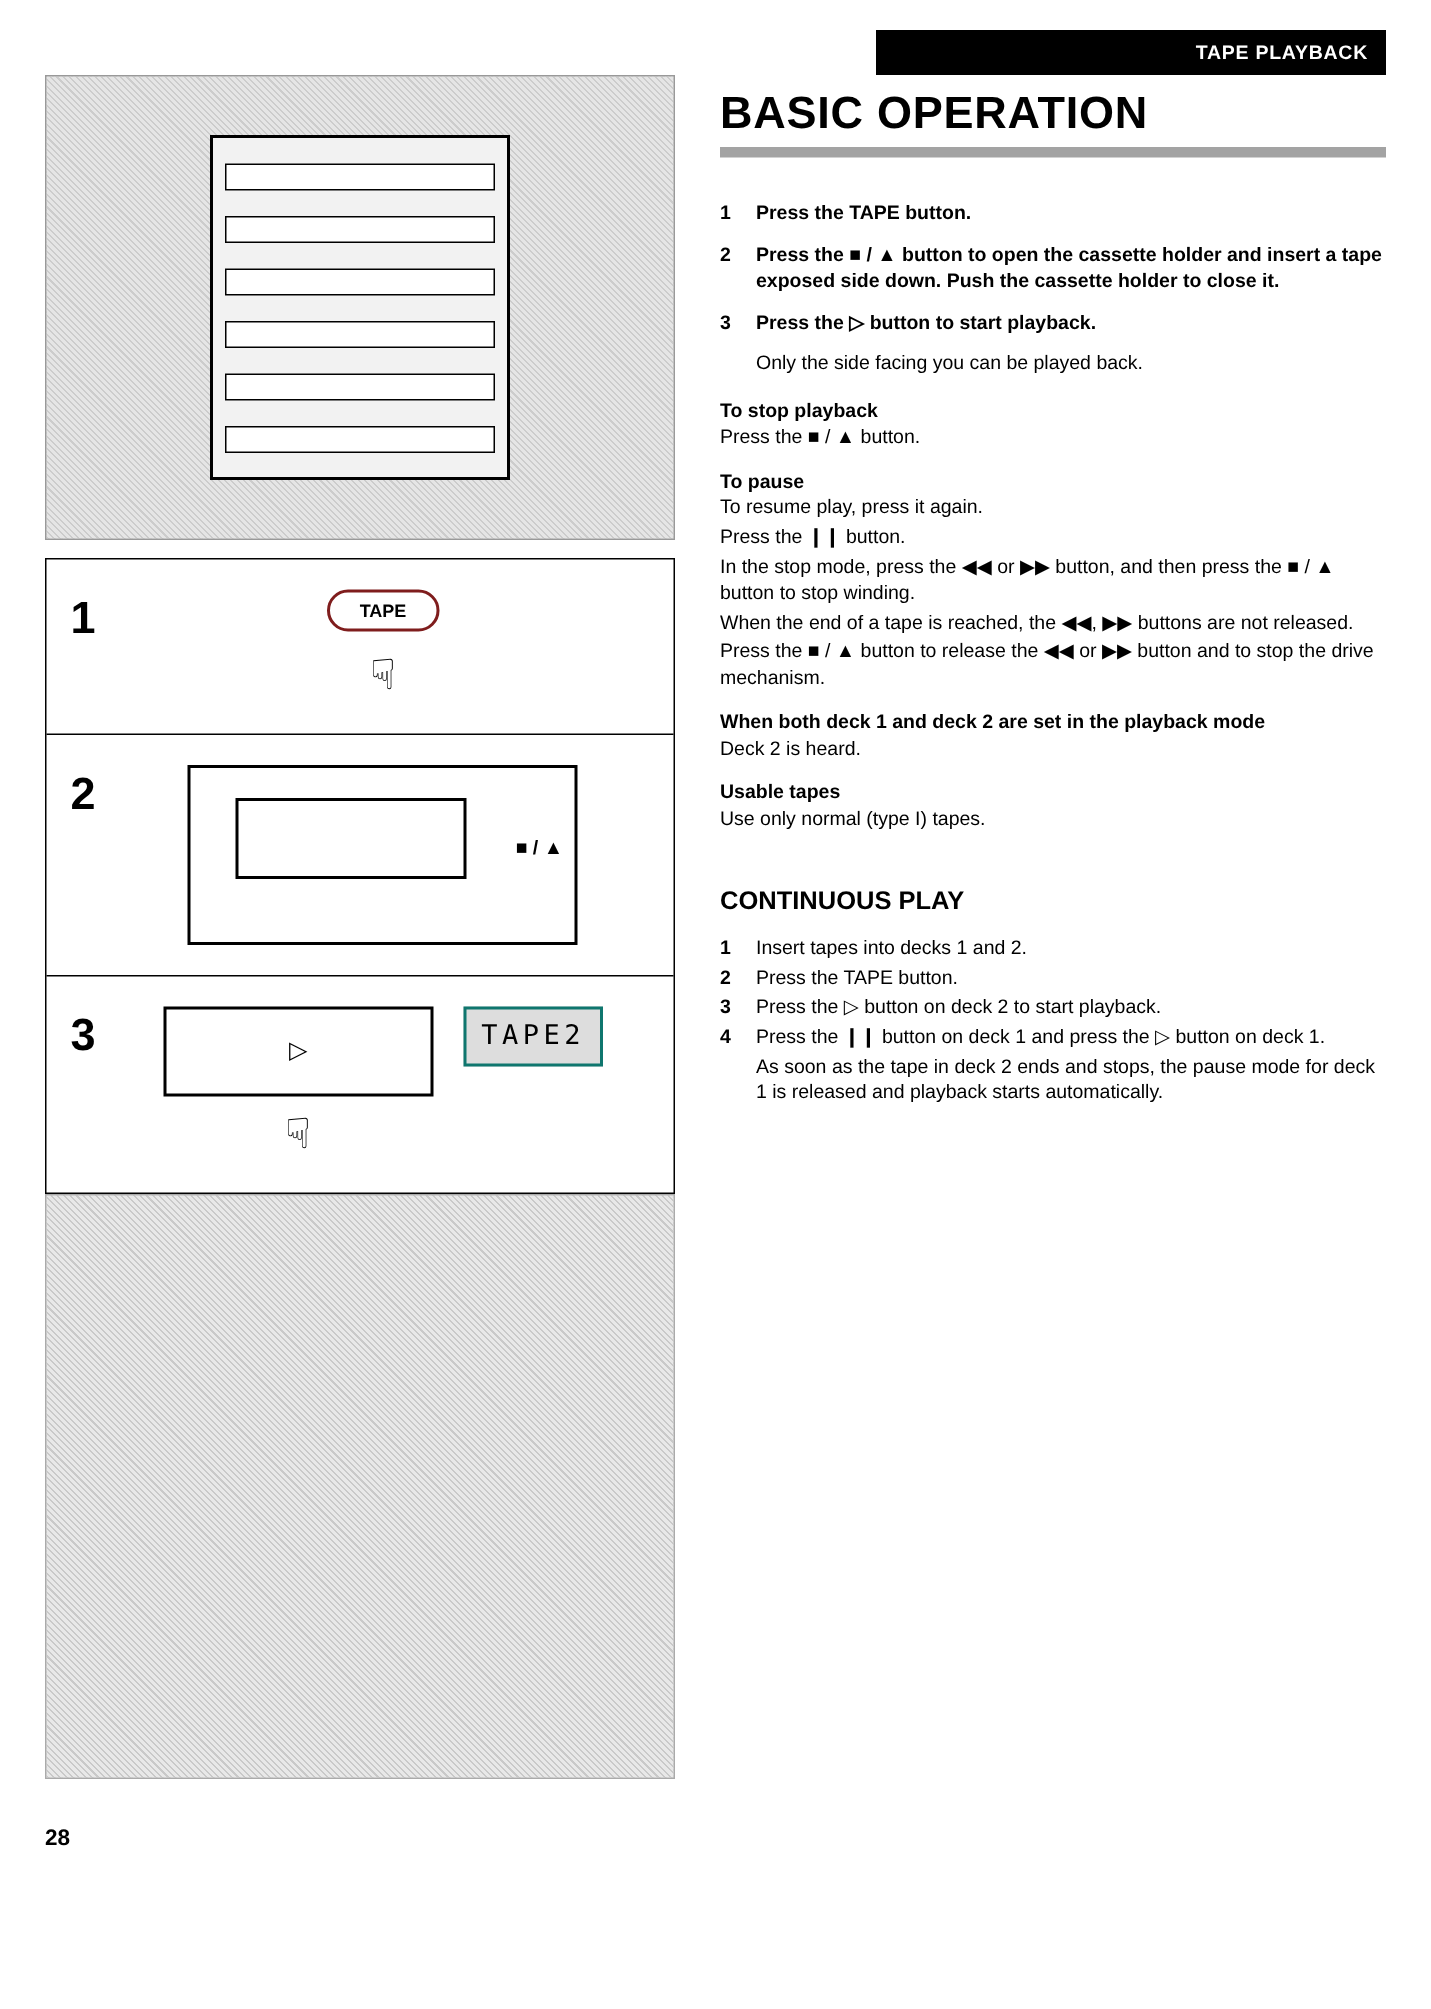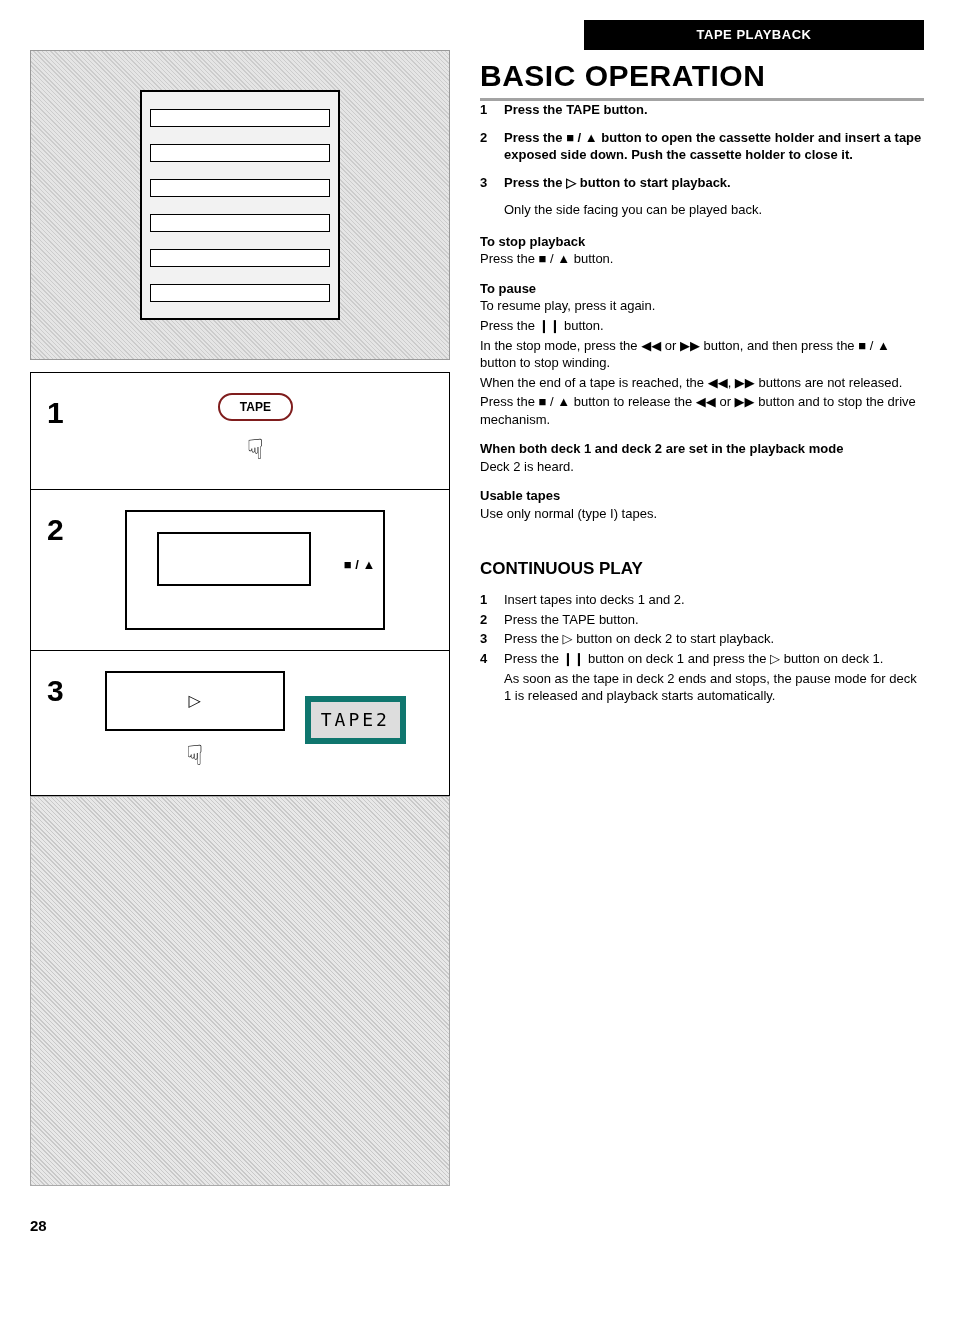--- a/index.html
+++ b/index.html
@@ -26,29 +26,30 @@
   }
   .section-bar {
     background: #000;
     color: #fff;
     font-weight: bold;
     padding: 6px 12px;
     width: 340px;
     margin-left: auto;
     margin-bottom: 6px;
     letter-spacing: 0.5px;
-    text-align: center;
+    text-align: right;
   }
   h1.title {
     font-family: "Arial Narrow", Arial, sans-serif;
     font-size: 30px;
     font-weight: 800;
     letter-spacing: 0.5px;
-    border-bottom: 3px solid #a3a3a3;
+    border-bottom: 7px solid #a3a3a3;
     padding-bottom: 2px;
+    margin-bottom: 28px;
   }
   .steps { margin-bottom: 14px; }
   .step {
     display: flex;
     gap: 10px;
     margin-bottom: 10px;
     font-weight: bold;
   }
   .step .num { width: 14px; flex-shrink:0; }
   .step .txt { flex: 1; }
@@ -122,21 +123,21 @@
     width: 260px; height: 120px; border:2px solid #000; background:#fff; position:relative;
   }
   .deck-draw::before { content:""; position:absolute; left:30px; top:20px; width:150px; height:50px; border:2px solid #000; }
   .stop-eject-label {
     position:absolute; right:8px; top:44px; font-weight:bold;
   }
   .deck-draw2 {
     width: 180px; height: 60px; border:2px solid #000; background:#fff; position:relative; display:flex; align-items:center; justify-content:center;
   }
   .lcd {
-    border:6px solid #0f766e; background:#ddd; padding:6px 10px; font-family: monospace; letter-spacing:3px; font-size:18px;margin-top:25px;
+    border:2px solid #0f766e; background:#ddd; padding:6px 10px; font-family: monospace; letter-spacing:3px; font-size:18px;
   }
   .noise-block {
     width:100%; height:390px;
     background: repeating-linear-gradient(45deg,#c9c9c9 0px,#c9c9c9 1px,#e8e8e8 1px,#e8e8e8 3px),
                 repeating-linear-gradient(-45deg,#c9c9c9 0px,#c9c9c9 1px,transparent 1px,transparent 3px);
     border:1px solid #aaa;
     margin-top:0;
   }
   .row3 { display:flex; gap:20px; align-items:flex-start; width:100%; justify-content:center; }
 </style>

